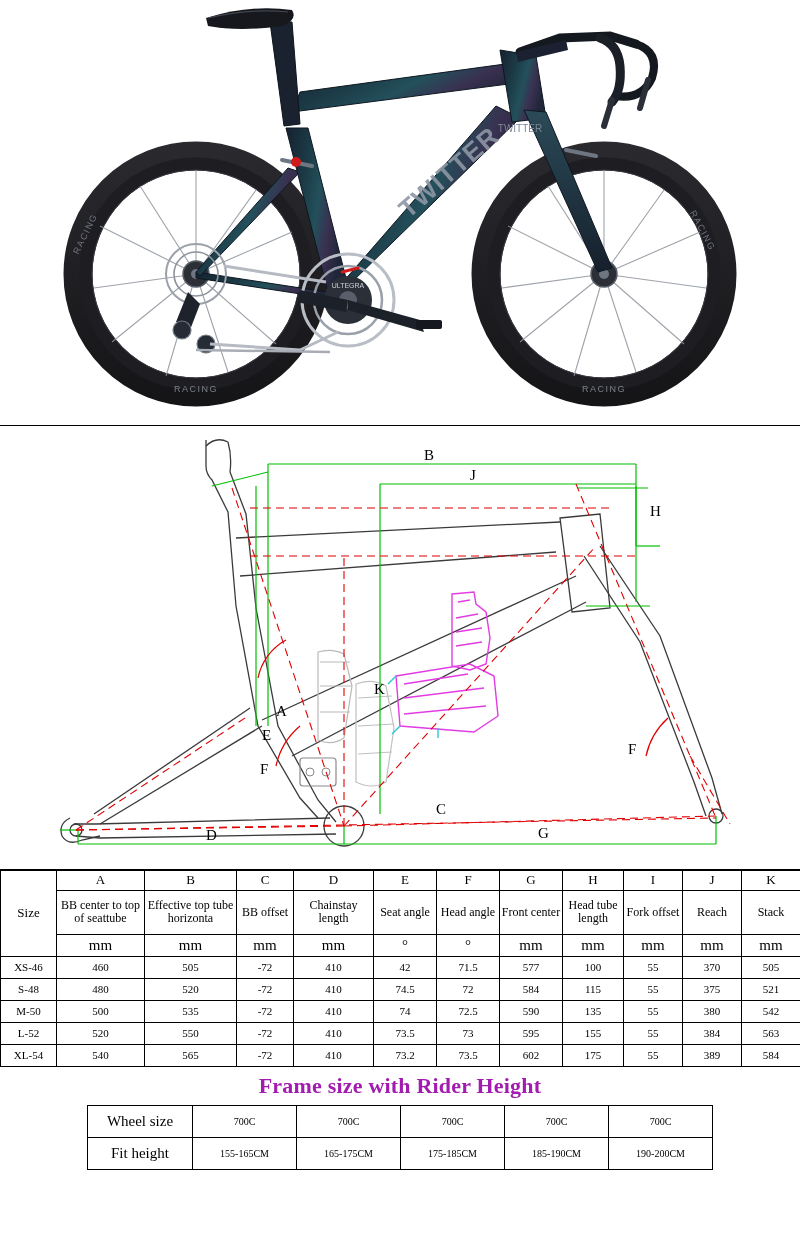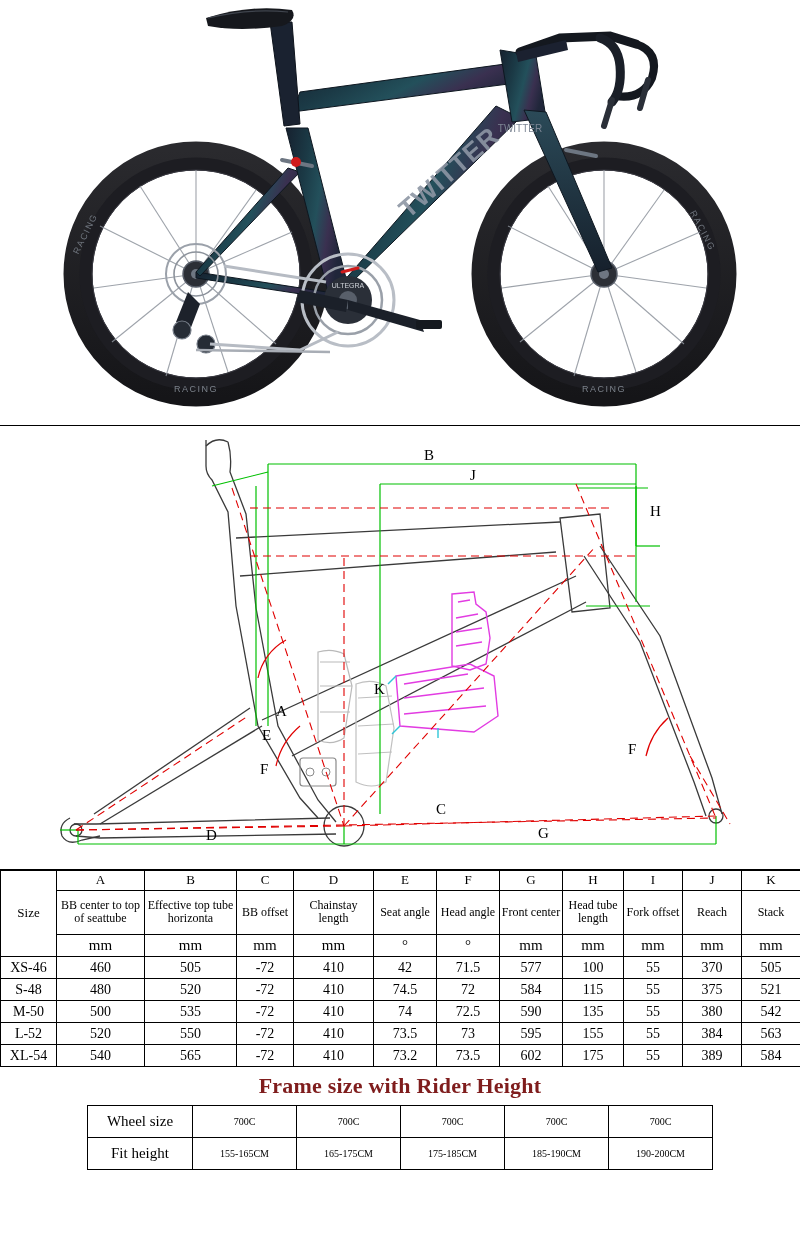--- a/index.html
+++ b/index.html
@@ -54,21 +54,21 @@
     vertical-align: middle;
     font-weight: normal;
     font-size: 12.5px;
     line-height: 1.15;
     padding: 2px 1px;
     color: #000;
   }
   table.geo tr.letters td { font-size: 13px; height: 16px; }
   table.geo tr.names td { font-size: 12px; height: 44px; }
   table.geo tr.units td { font-size: 15px; height: 15px; }
-  table.geo tr.data td { font-size: 14px; height: 22px; margin-left: 22px; }
+  table.geo tr.data td { font-size: 11px; height: 22px; margin-left: 22px; }
   table.geo td.size-cell { font-size: 13px; }
   table.geo td.size-head {
     font-size: 13px;
   }
 
   
   col.c-size { width: 56px; }
   col.c-a    { width: 88px; }
   col.c-b    { width: 92px; }
   col.c-c    { width: 57px; }
@@ -80,21 +80,21 @@
   col.c-i    { width: 59px; }
   col.c-j    { width: 59px; }
   col.c-k    { width: 59px; }
 
   
   .rider-heading {
     text-align: center;
     font-family: "Liberation Serif", serif;
     font-weight: bold;
     font-size: 22px;
-    color: #7f1d1d;
+    color: #a21caf;
     padding: 6px 0 6px 0;
     letter-spacing: 0.2px;
   }
 
   
   .rider-wrap {
     display: flex;
     justify-content: center;
     padding-bottom: 10px;
   }

